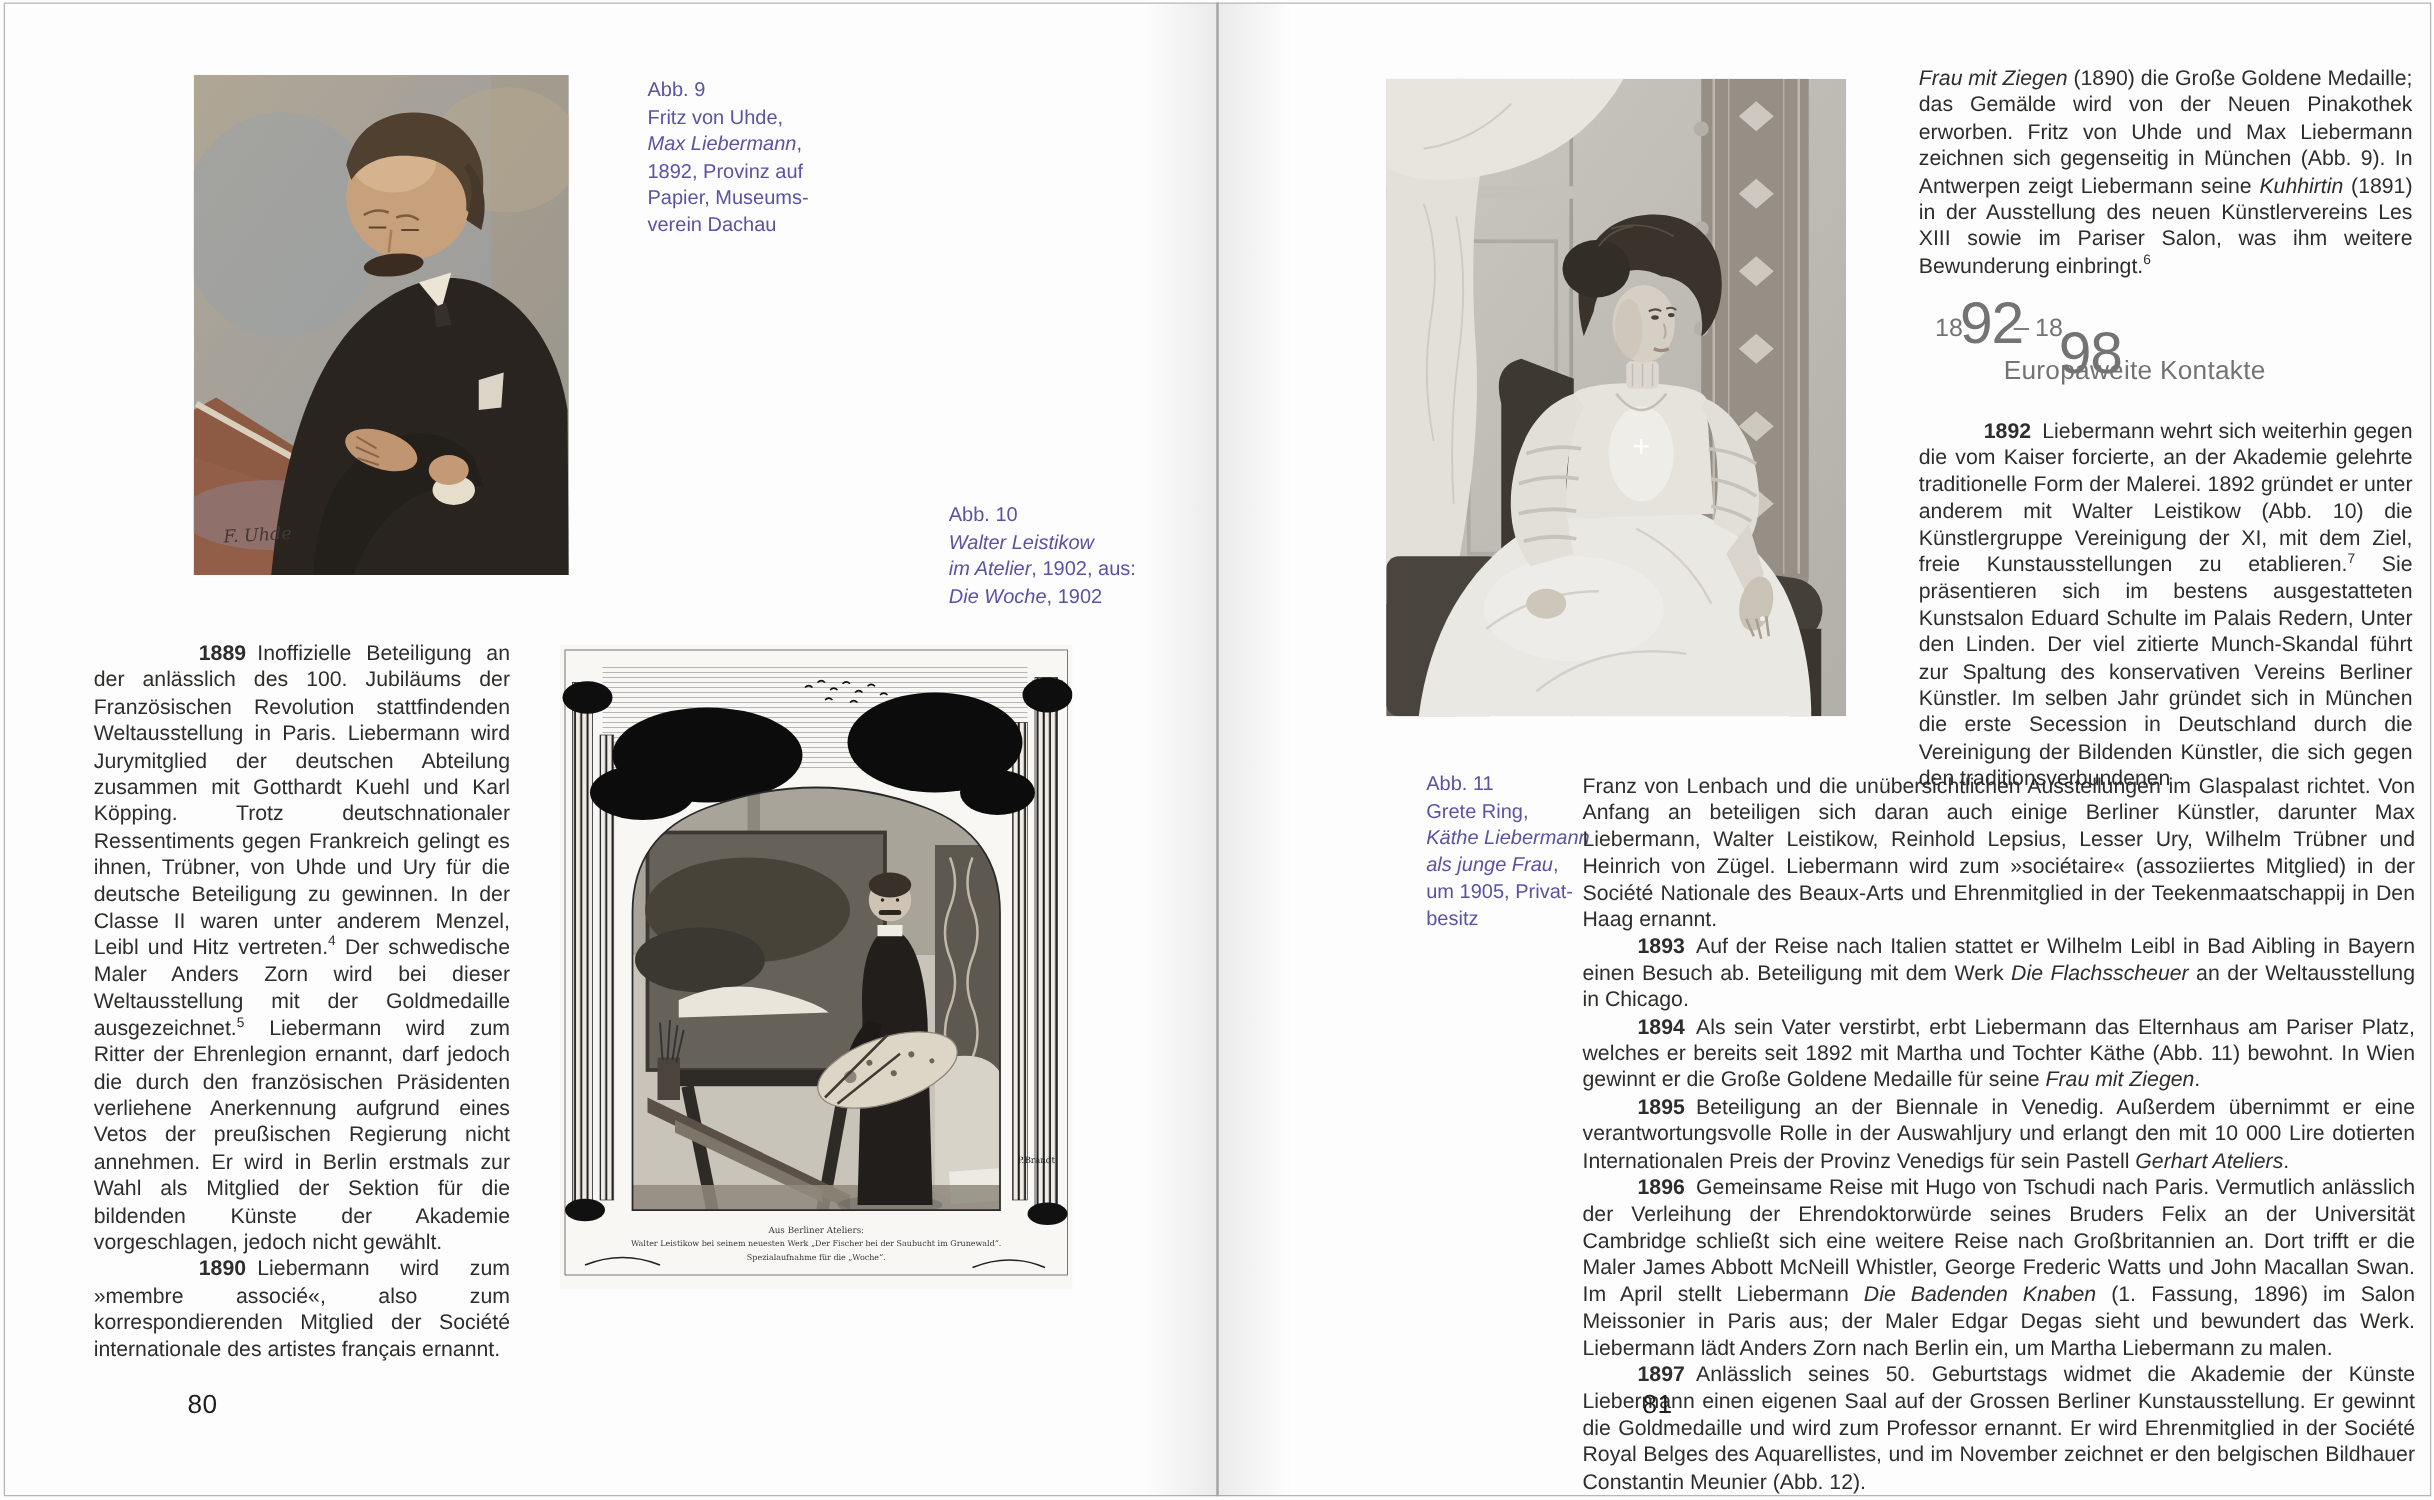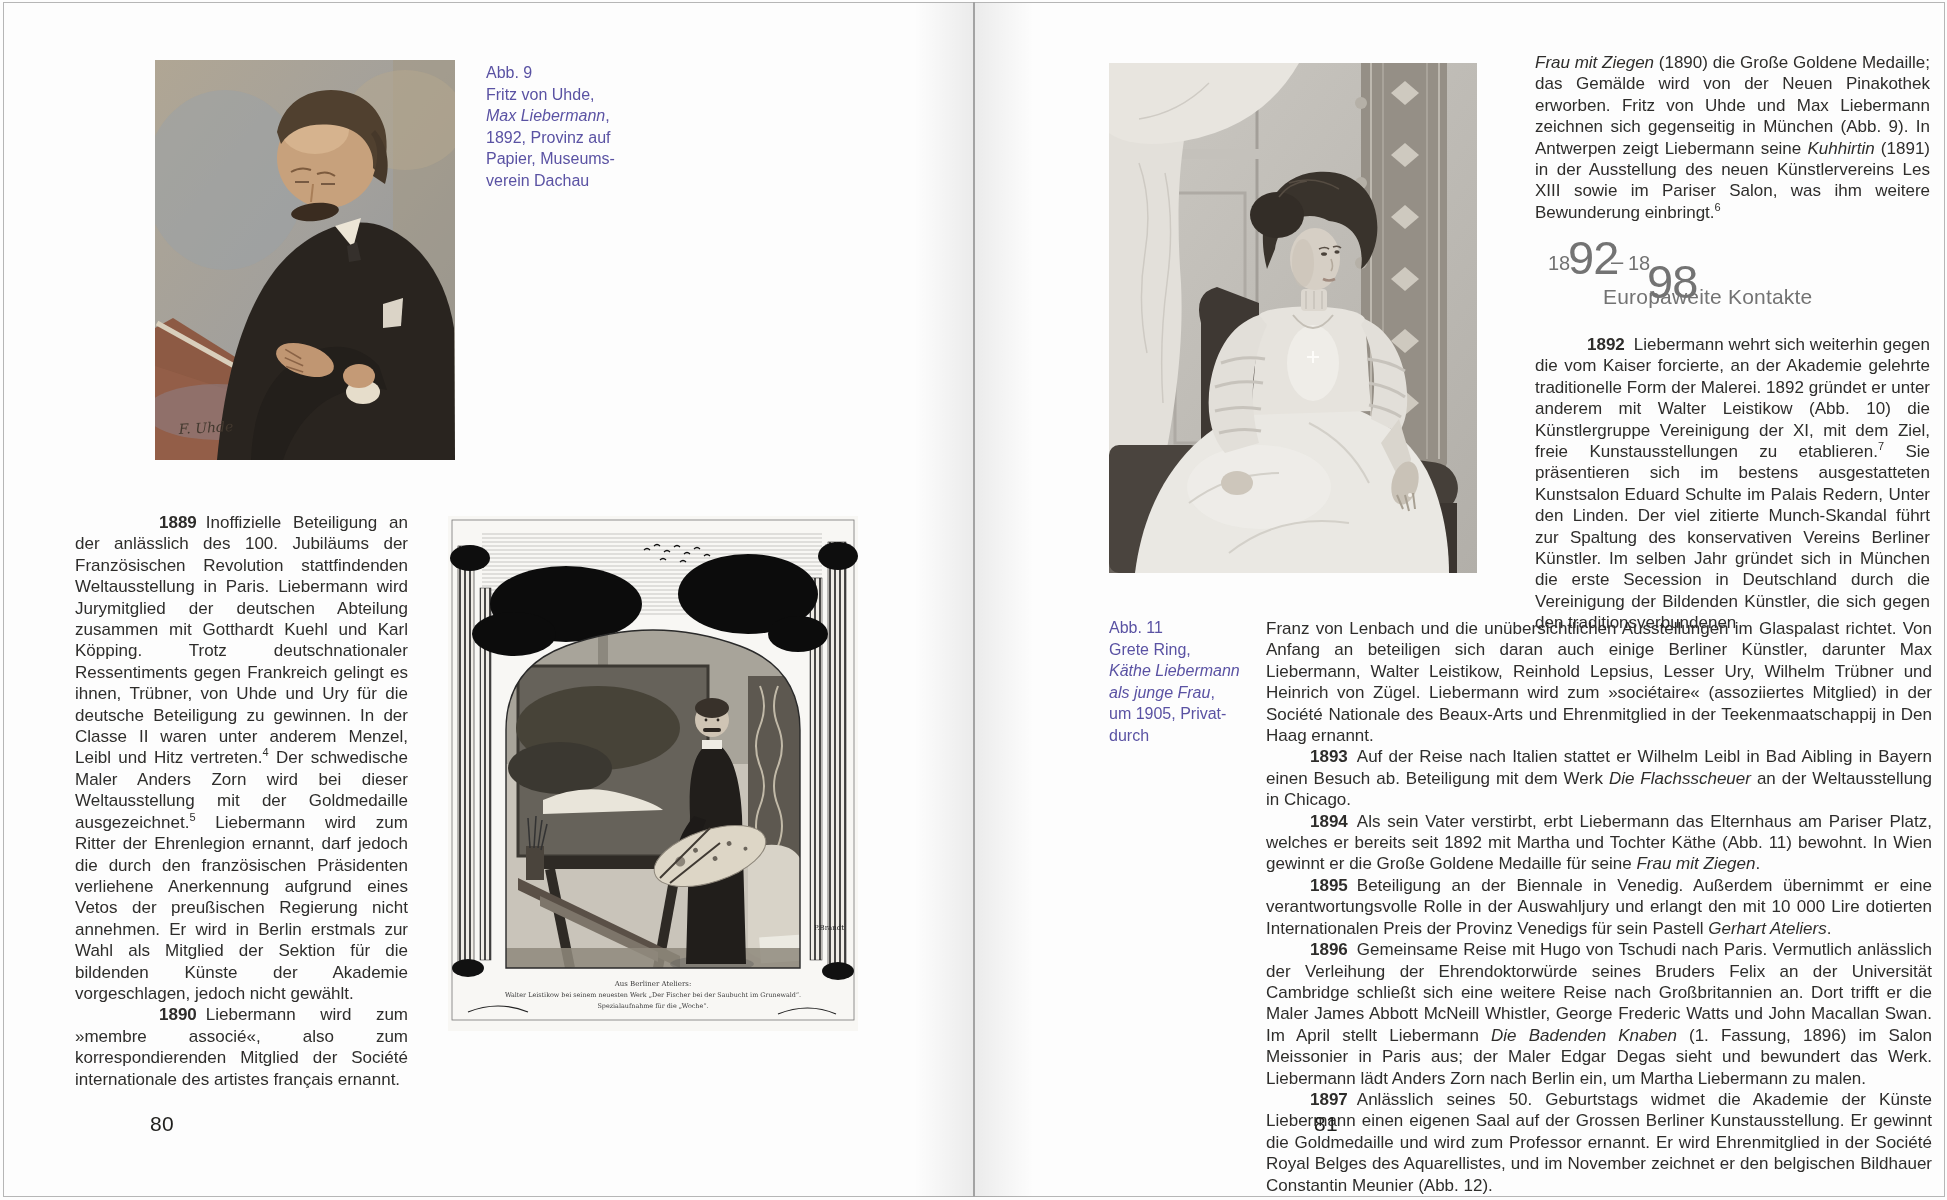--- a/index.html
+++ b/index.html
@@ -14,21 +14,21 @@
 
   .abs{position:absolute;}
   .para{font-size:17px;line-height:21.4px;text-align:justify;margin:0;hyphens:auto;}
   .col-chrono .para{text-indent:84px;}
   .col-1892 .para{text-indent:52px;}
   .wide .para{text-indent:44px;}
   .para.no-indent{text-indent:0;}
   .si{font-style:italic;}
   .sb{font-weight:700;margin-right:9px;}
   .ss{font-size:11px;vertical-align:super;line-height:0;}
-  .caption{font-size:16px;line-height:21.6px;color:#5a52a3;}
+  .caption{font-size:16px;line-height:21.6px;color:#5a52a3;margin-left:32px;}
   .cap-line{white-space:nowrap;}
   .pagenum{font-size:21px;color:#1e1e1c;letter-spacing:.3px;}
 
   .heading{position:absolute;left:1548px;top:238px;width:300px;height:80px;color:#737373;}
   .heading span{position:absolute;line-height:1;white-space:nowrap;}
   .h-s1{left:0;top:15px;font-size:20px;font-weight:400;}
   .h-b1{left:20px;top:-4px;font-size:47px;font-weight:400;letter-spacing:-1px;}
   .h-dash{left:63px;top:13px;font-size:22px;font-weight:400;}
   .h-s2{left:80px;top:15px;font-size:20px;font-weight:400;}
   .h-b2{left:99px;top:20px;font-size:47px;font-weight:400;letter-spacing:-1px;}
@@ -92,20 +92,26 @@
 
   <div class="caption abs" style="left:486px;top:62px;width:150px;">
       <div class="cap-line"><span>Abb. 9</span></div>
       <div class="cap-line"><span>Fritz von Uhde,</span></div>
       <div class="cap-line"><span class="si">Max Liebermann</span><span>,</span></div>
       <div class="cap-line"><span>1892, Provinz auf</span></div>
       <div class="cap-line"><span>Papier, Museums-</span></div>
       <div class="cap-line"><span>verein Dachau</span></div>
     </div>
 
+  <div class="caption abs" style="left:727px;top:402px;width:180px;">
+      <div class="cap-line"><span>Abb. 10</span></div>
+      <div class="cap-line"><span class="si">Walter Leistikow</span></div>
+      <div class="cap-line"><span class="si">im Atelier</span><span>, 1902, aus:</span></div>
+      <div class="cap-line"><span class="si">Die Woche</span><span>, 1902</span></div>
+    </div>
 
   <div class="abs col-chrono" style="left:75px;top:512px;width:333px;">
       <p class="para"><span class="sb">1889</span><span>Inoffizielle Beteiligung an der anlässlich des 100. Jubiläums der Französischen Revolution stattfindenden Weltausstellung in Paris. Liebermann wird Jurymitglied der deutschen Abteilung zusammen mit Gotthardt Kuehl und Karl Köpping. Trotz deutschnationaler Ressentiments gegen Frankreich gelingt es ihnen, Trübner, von Uhde und Ury für die deutsche Beteiligung zu gewinnen. In der Classe II waren unter anderem Menzel, Leibl und Hitz vertreten.</span><span class="ss">4</span><span> Der schwedische Maler Anders Zorn wird bei dieser Weltausstellung mit der Goldmedaille ausgezeichnet.</span><span class="ss">5</span><span> Liebermann wird zum Ritter der Ehrenlegion ernannt, darf jedoch die durch den französischen Präsidenten verliehene Anerkennung aufgrund eines Vetos der preußischen Regierung nicht annehmen. Er wird in Berlin erstmals zur Wahl als Mitglied der Sektion für die bildenden Künste der Akademie vorgeschlagen, jedoch nicht gewählt.</span></p>
       <p class="para"><span class="sb">1890</span><span>Liebermann wird zum »membre associé«, also zum korrespondierenden Mitglied der Société internationale des artistes français ernannt.</span></p>
     </div>
 
   <div class="illu abs" style="left:448px;top:516px;width:410px;height:515px;">
     <svg width="410" height="515" viewBox="0 0 410 515">
       <defs>
         <pattern id="bark" width="5" height="6" patternUnits="userSpaceOnUse">
@@ -331,21 +337,21 @@
   <div class="abs col-1892" style="left:1535px;top:334px;width:395px;">
     <p class="para"><span class="sb">1892</span><span>Liebermann wehrt sich weiterhin gegen die vom Kaiser forcierte, an der Akademie gelehrte traditionelle Form der Malerei. 1892 gründet er unter anderem mit Walter Leistikow (Abb. 10) die Künstlergruppe Vereinigung der XI, mit dem Ziel, freie Kunstausstellungen zu etablieren.</span><span class="ss">7</span><span> Sie präsentieren sich im bestens ausgestatteten Kunstsalon Eduard Schulte im Palais Redern, Unter den Linden. Der viel zitierte Munch-Skandal führt zur Spaltung des konservativen Vereins Berliner Künstler. Im selben Jahr gründet sich in München die erste Secession in Deutschland durch die Vereinigung der Bildenden Künstler, die sich gegen den traditionsverbundenen</span></p>
   </div>
 
   <div class="caption abs" style="left:1109px;top:617px;width:170px;">
       <div class="cap-line"><span>Abb. 11</span></div>
       <div class="cap-line"><span>Grete Ring,</span></div>
       <div class="cap-line"><span class="si">Käthe Liebermann</span></div>
       <div class="cap-line"><span class="si">als junge Frau</span><span>,</span></div>
       <div class="cap-line"><span>um 1905, Privat-</span></div>
-      <div class="cap-line"><span>durch</span></div>
+      <div class="cap-line"><span>besitz</span></div>
     </div>
 
   <div class="abs wide" style="left:1266px;top:618px;width:666px;">
       <p class="para no-indent"><span>Franz von Lenbach und die unübersichtlichen Ausstellungen im Glaspalast richtet. Von Anfang an beteiligen sich daran auch einige Berliner Künstler, darunter Max Liebermann, Walter Leistikow, Reinhold Lepsius, Lesser Ury, Wilhelm Trübner und Heinrich von Zügel. Liebermann wird zum »sociétaire« (assoziiertes Mitglied) in der Société Nationale des Beaux-Arts und Ehrenmitglied in der Teekenmaatschappij in Den Haag ernannt.</span></p>
       <p class="para"><span class="sb">1893</span><span>Auf der Reise nach Italien stattet er Wilhelm Leibl in Bad Aibling in Bayern einen Besuch ab. Beteiligung mit dem Werk </span><span class="si">Die Flachsscheuer</span><span> an der Weltausstellung in Chicago.</span></p>
       <p class="para"><span class="sb">1894</span><span>Als sein Vater verstirbt, erbt Liebermann das Elternhaus am Pariser Platz, welches er bereits seit 1892 mit Martha und Tochter Käthe (Abb. 11) bewohnt. In Wien gewinnt er die Große Goldene Medaille für seine </span><span class="si">Frau mit Ziegen</span><span>.</span></p>
       <p class="para"><span class="sb">1895</span><span>Beteiligung an der Biennale in Venedig. Außerdem übernimmt er eine verantwortungsvolle Rolle in der Auswahljury und erlangt den mit 10 000 Lire dotierten Internationalen Preis der Provinz Venedigs für sein Pastell </span><span class="si">Gerhart Ateliers</span><span>.</span></p>
       <p class="para"><span class="sb">1896</span><span>Gemeinsame Reise mit Hugo von Tschudi nach Paris. Vermutlich anlässlich der Verleihung der Ehrendoktorwürde seines Bruders Felix an der Universität Cambridge schließt sich eine weitere Reise nach Großbritannien an. Dort trifft er die Maler James Abbott McNeill Whistler, George Frederic Watts und John Macallan Swan. Im April stellt Liebermann </span><span class="si">Die Badenden Knaben</span><span> (1. Fassung, 1896) im Salon Meissonier in Paris aus; der Maler Edgar Degas sieht und bewundert das Werk. Liebermann lädt Anders Zorn nach Berlin ein, um Martha Liebermann zu malen.</span></p>
       <p class="para"><span class="sb">1897</span><span>Anlässlich seines 50. Geburtstags widmet die Akademie der Künste Liebermann einen eigenen Saal auf der Grossen Berliner Kunstausstellung. Er gewinnt die Goldmedaille und wird zum Professor ernannt. Er wird Ehrenmitglied in der Société Royal Belges des Aquarellistes, und im November zeichnet er den belgischen Bildhauer Constantin Meunier (Abb. 12).</span></p>
     </div>

